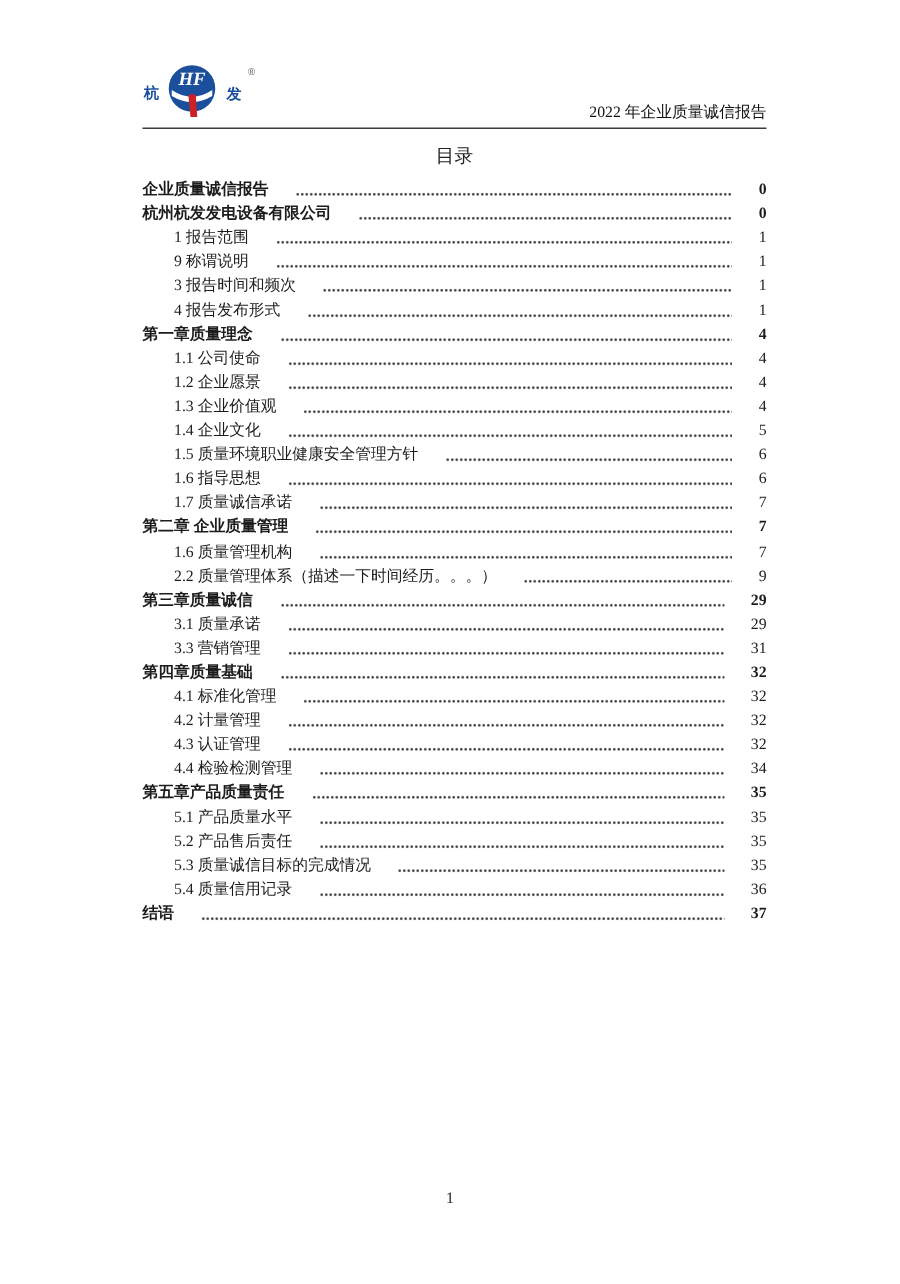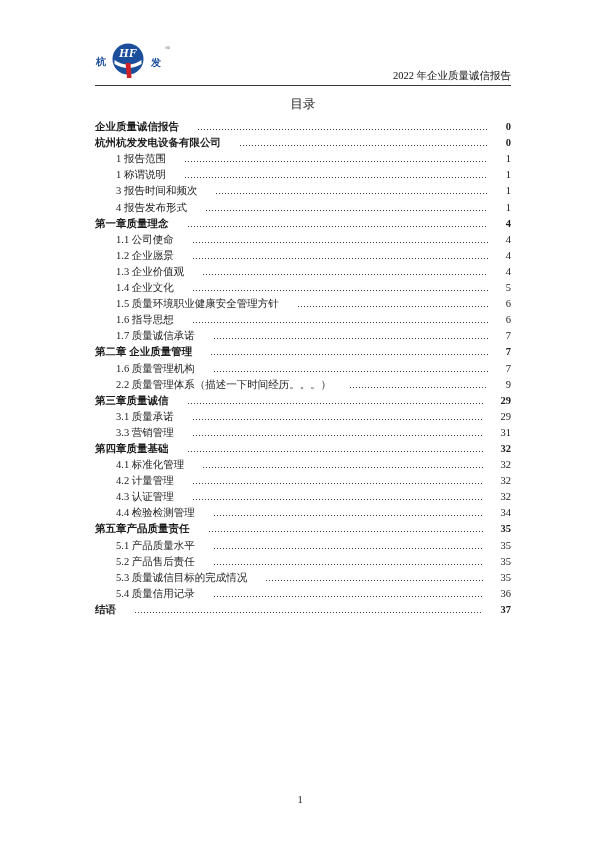--- a/index.html
+++ b/index.html
@@ -105,21 +105,21 @@
           <span class="toc-label">杭州杭发发电设备有限公司</span>
           <span class="toc-leader"></span>
           <span class="toc-page">0</span>
         </div>
         <div class="toc-row level1">
           <span class="toc-label">1 报告范围</span>
           <span class="toc-leader"></span>
           <span class="toc-page">1</span>
         </div>
         <div class="toc-row level1">
-          <span class="toc-label">1 称谓说明</span>
+          <span class="toc-label">9 称谓说明</span>
           <span class="toc-leader"></span>
           <span class="toc-page">1</span>
         </div>
         <div class="toc-row level1">
           <span class="toc-label">3 报告时间和频次</span>
           <span class="toc-leader"></span>
           <span class="toc-page">1</span>
         </div>
         <div class="toc-row level1">
           <span class="toc-label">4 报告发布形式</span>

